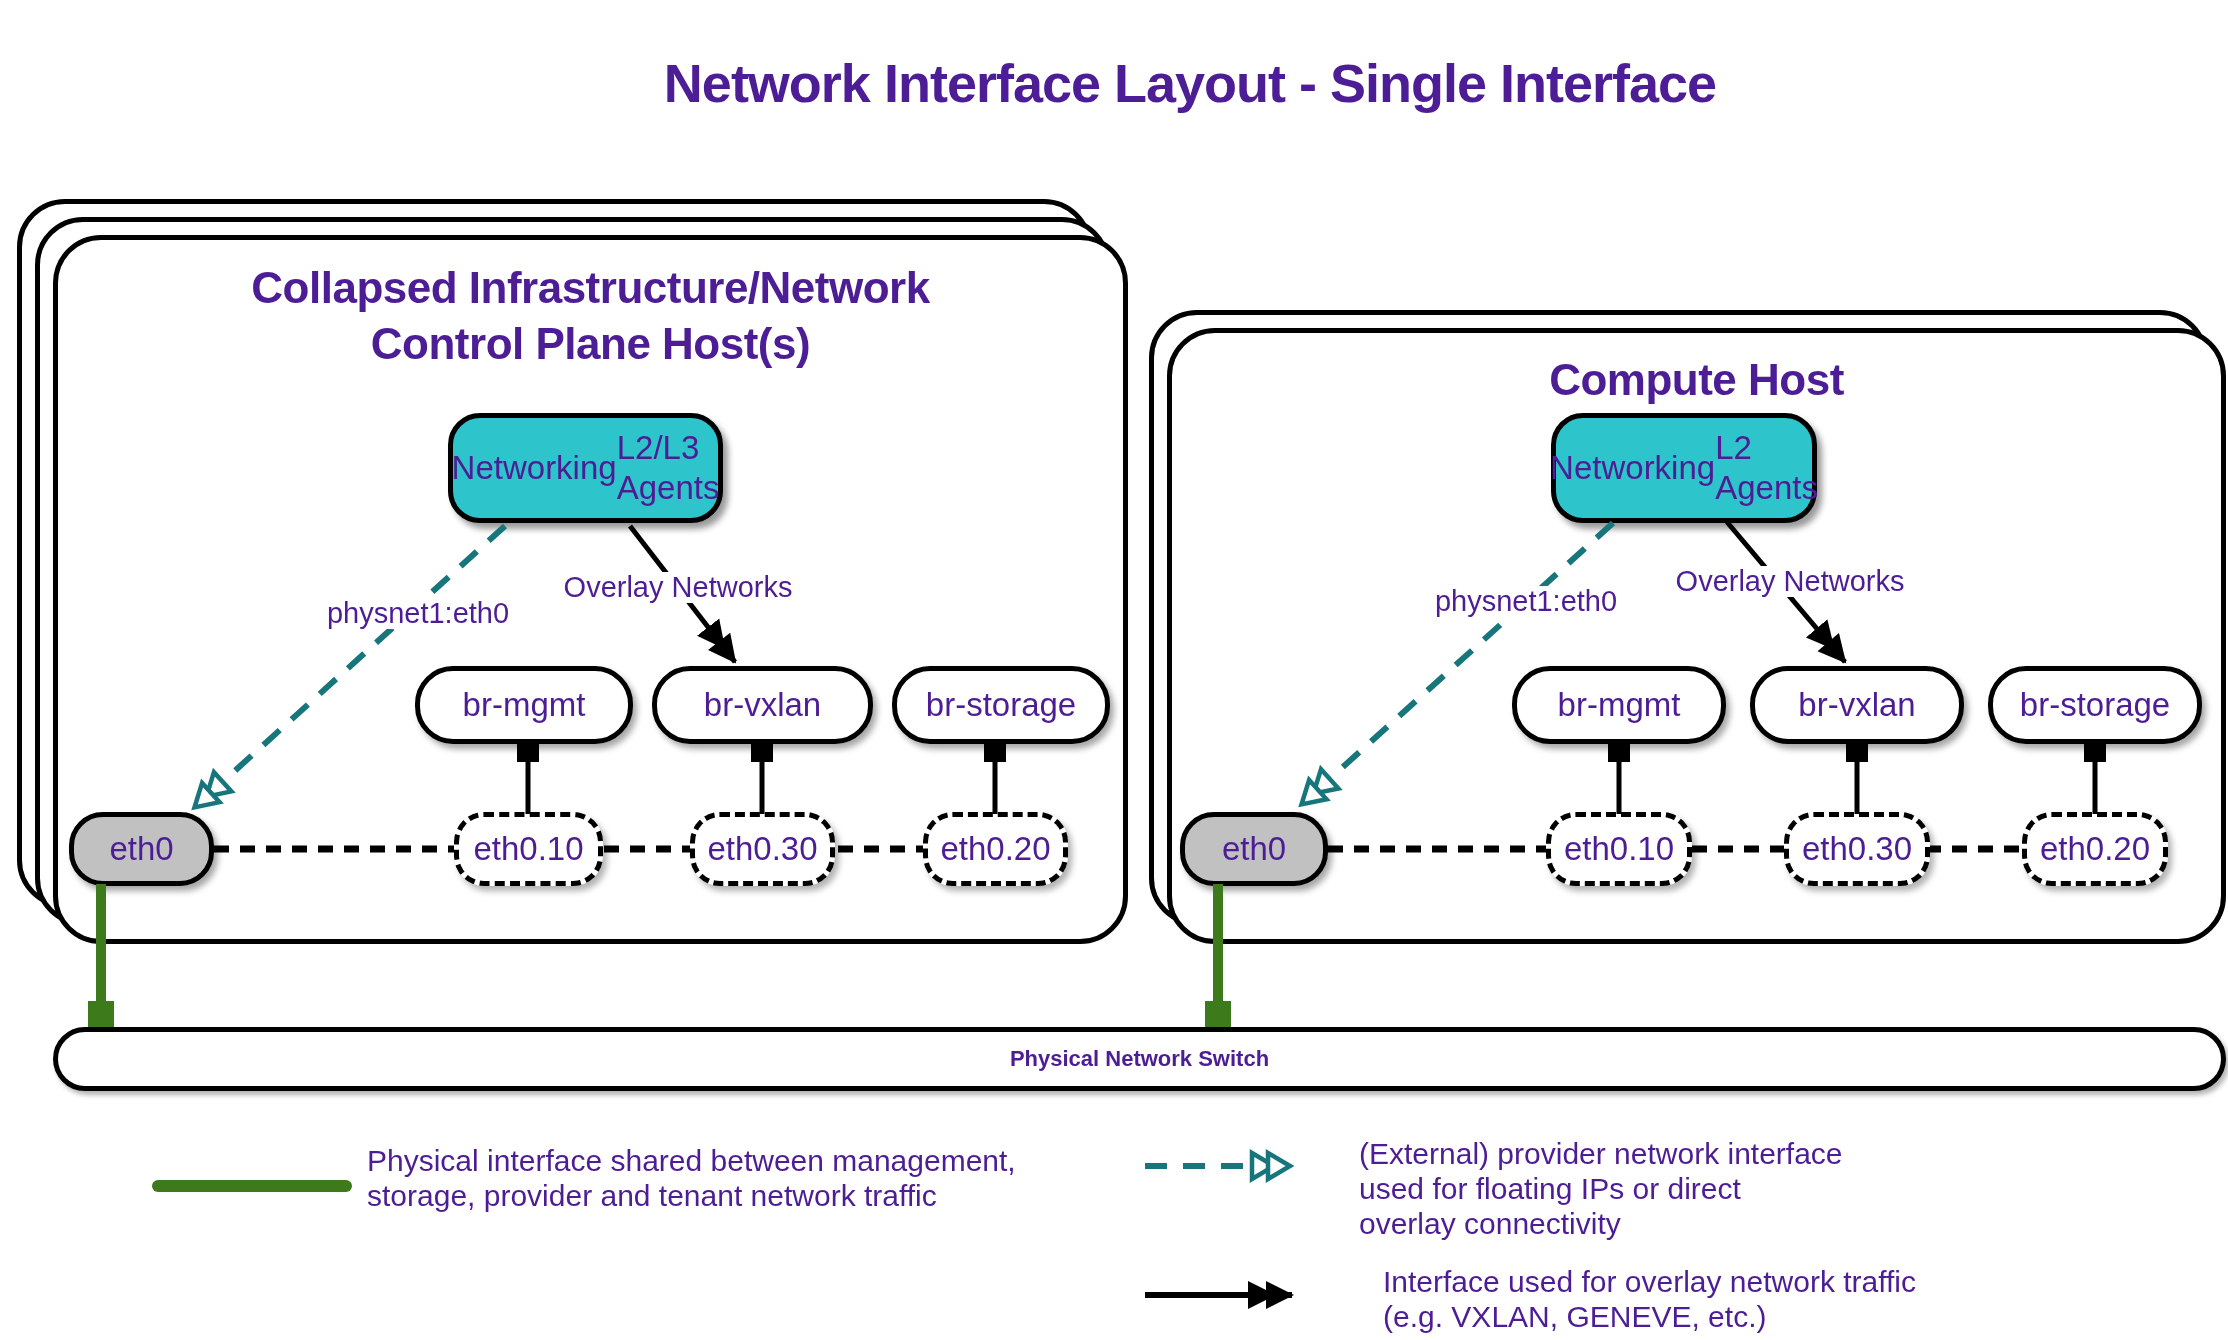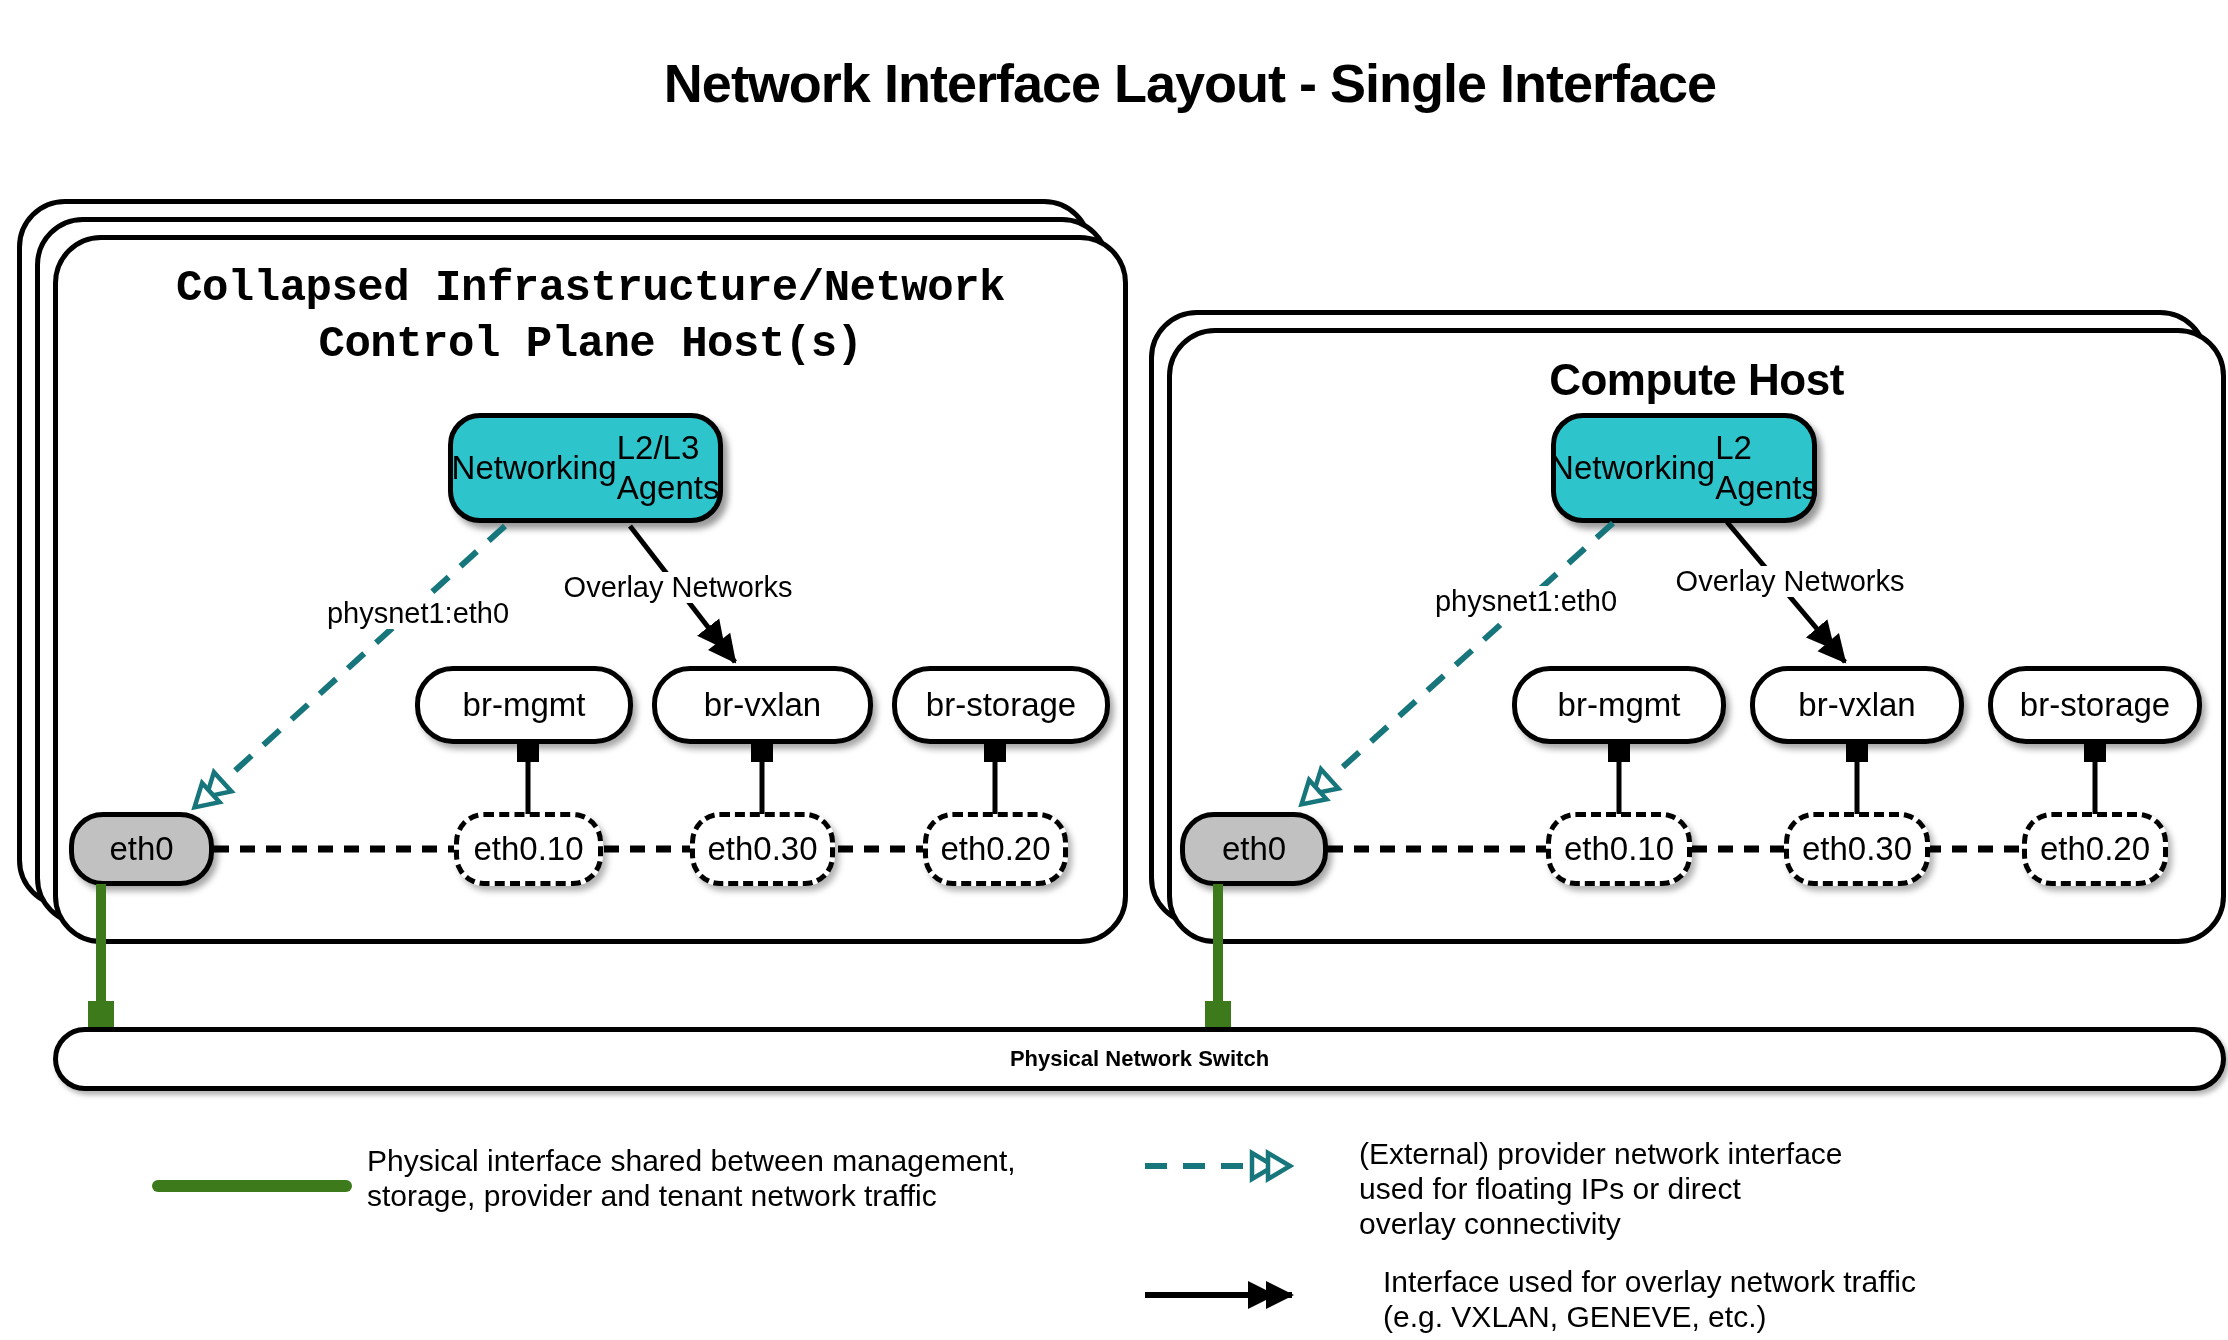--- a/index.html
+++ b/index.html
@@ -1,18 +1,18 @@
 <!DOCTYPE html>
 <html style="--agent-fill: #2ec4cb; --provider-stroke: #17767c; --physical-stroke: #3d7a1c; --eth-fill: #c1c1c1;"><head>
 <meta charset="utf-8">
 <style>
   html,body{margin:0;padding:0;background:#fff;}
   #canvas{
     position:relative;width:2228px;height:1340px;background:#fff;overflow:hidden;
-    font-family:"Liberation Sans","DejaVu Sans",sans-serif;color:#000000;
+    font-family:"Liberation Sans","DejaVu Sans",sans-serif;color:#4c1d95;
   }
   .abs{position:absolute;}
   #main-title{
     left:190px;top:52px;width:2000px;text-align:center;
     font-size:54px;font-weight:bold;letter-spacing:-1px;
   }
   .host{
     position:absolute;background:#fff;border:5px solid #000;border-radius:48px;
     box-sizing:border-box;
   }
@@ -65,21 +65,21 @@
 
   <div id="main-title" class="abs">Network Interface Layout - Single Interface</div>
 
   <div class="host" style="left:17px;top:199px;width:1075px;height:709px;z-index:1"></div>
   <div class="host" style="left:35px;top:217px;width:1075px;height:709px;z-index:1"></div>
   <div class="host" style="left:53px;top:235px;width:1075px;height:709px;z-index:1"></div>
 
   <div class="host" style="left:1149px;top:310px;width:1059px;height:616px;z-index:1"></div>
   <div class="host" style="left:1167px;top:328px;width:1059px;height:616px;z-index:1"></div>
 
-  <div class="host-title" style="left:53px;top:260px;width:1075px;font-family:Liberation Mono, monospace;">
+  <div class="host-title" style="left:53px;top:260px;width:1075px;">
     <div>Collapsed Infrastructure/Network</div>
     <div>Control Plane Host(s)</div>
   </div>
   <div class="host-title" style="left:1167px;top:352px;width:1059px;">
     <div>Compute Host</div>
   </div>
 
   <div class="agent-box" style="left:448px;top:413px;width:275px;height:110px;">
     <div>Networking</div>
     <div>L2/L3 Agents</div>

